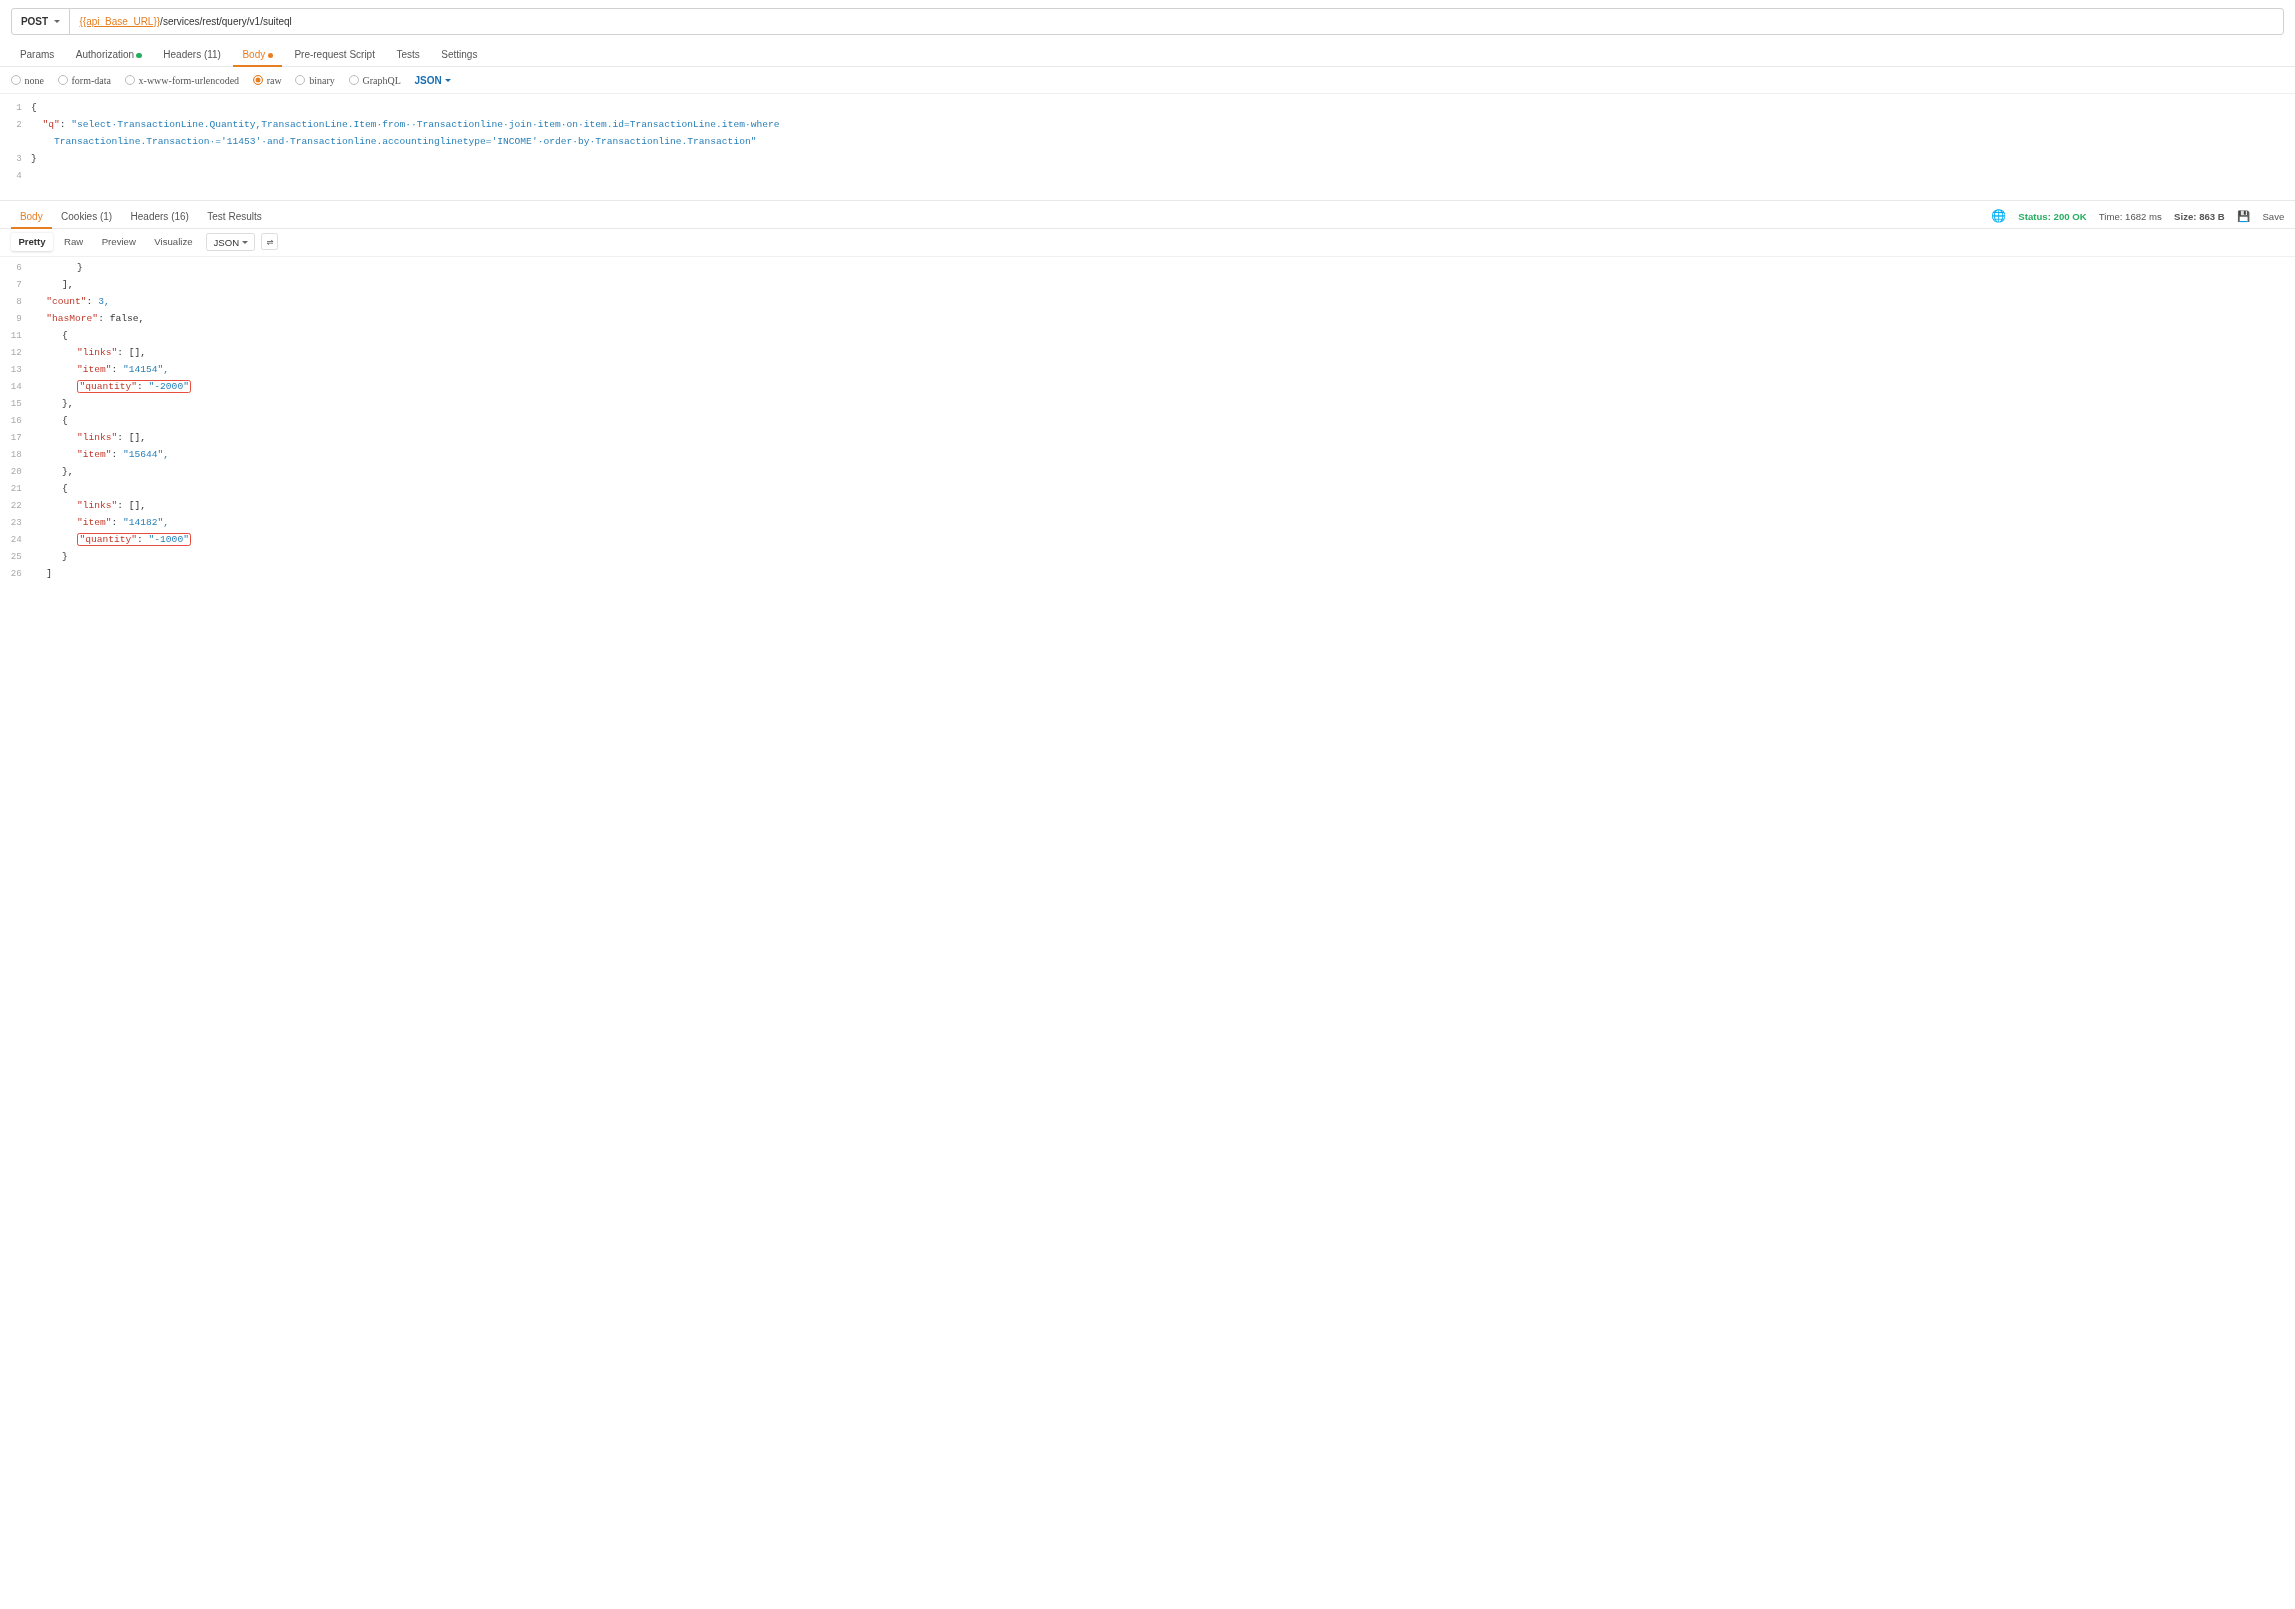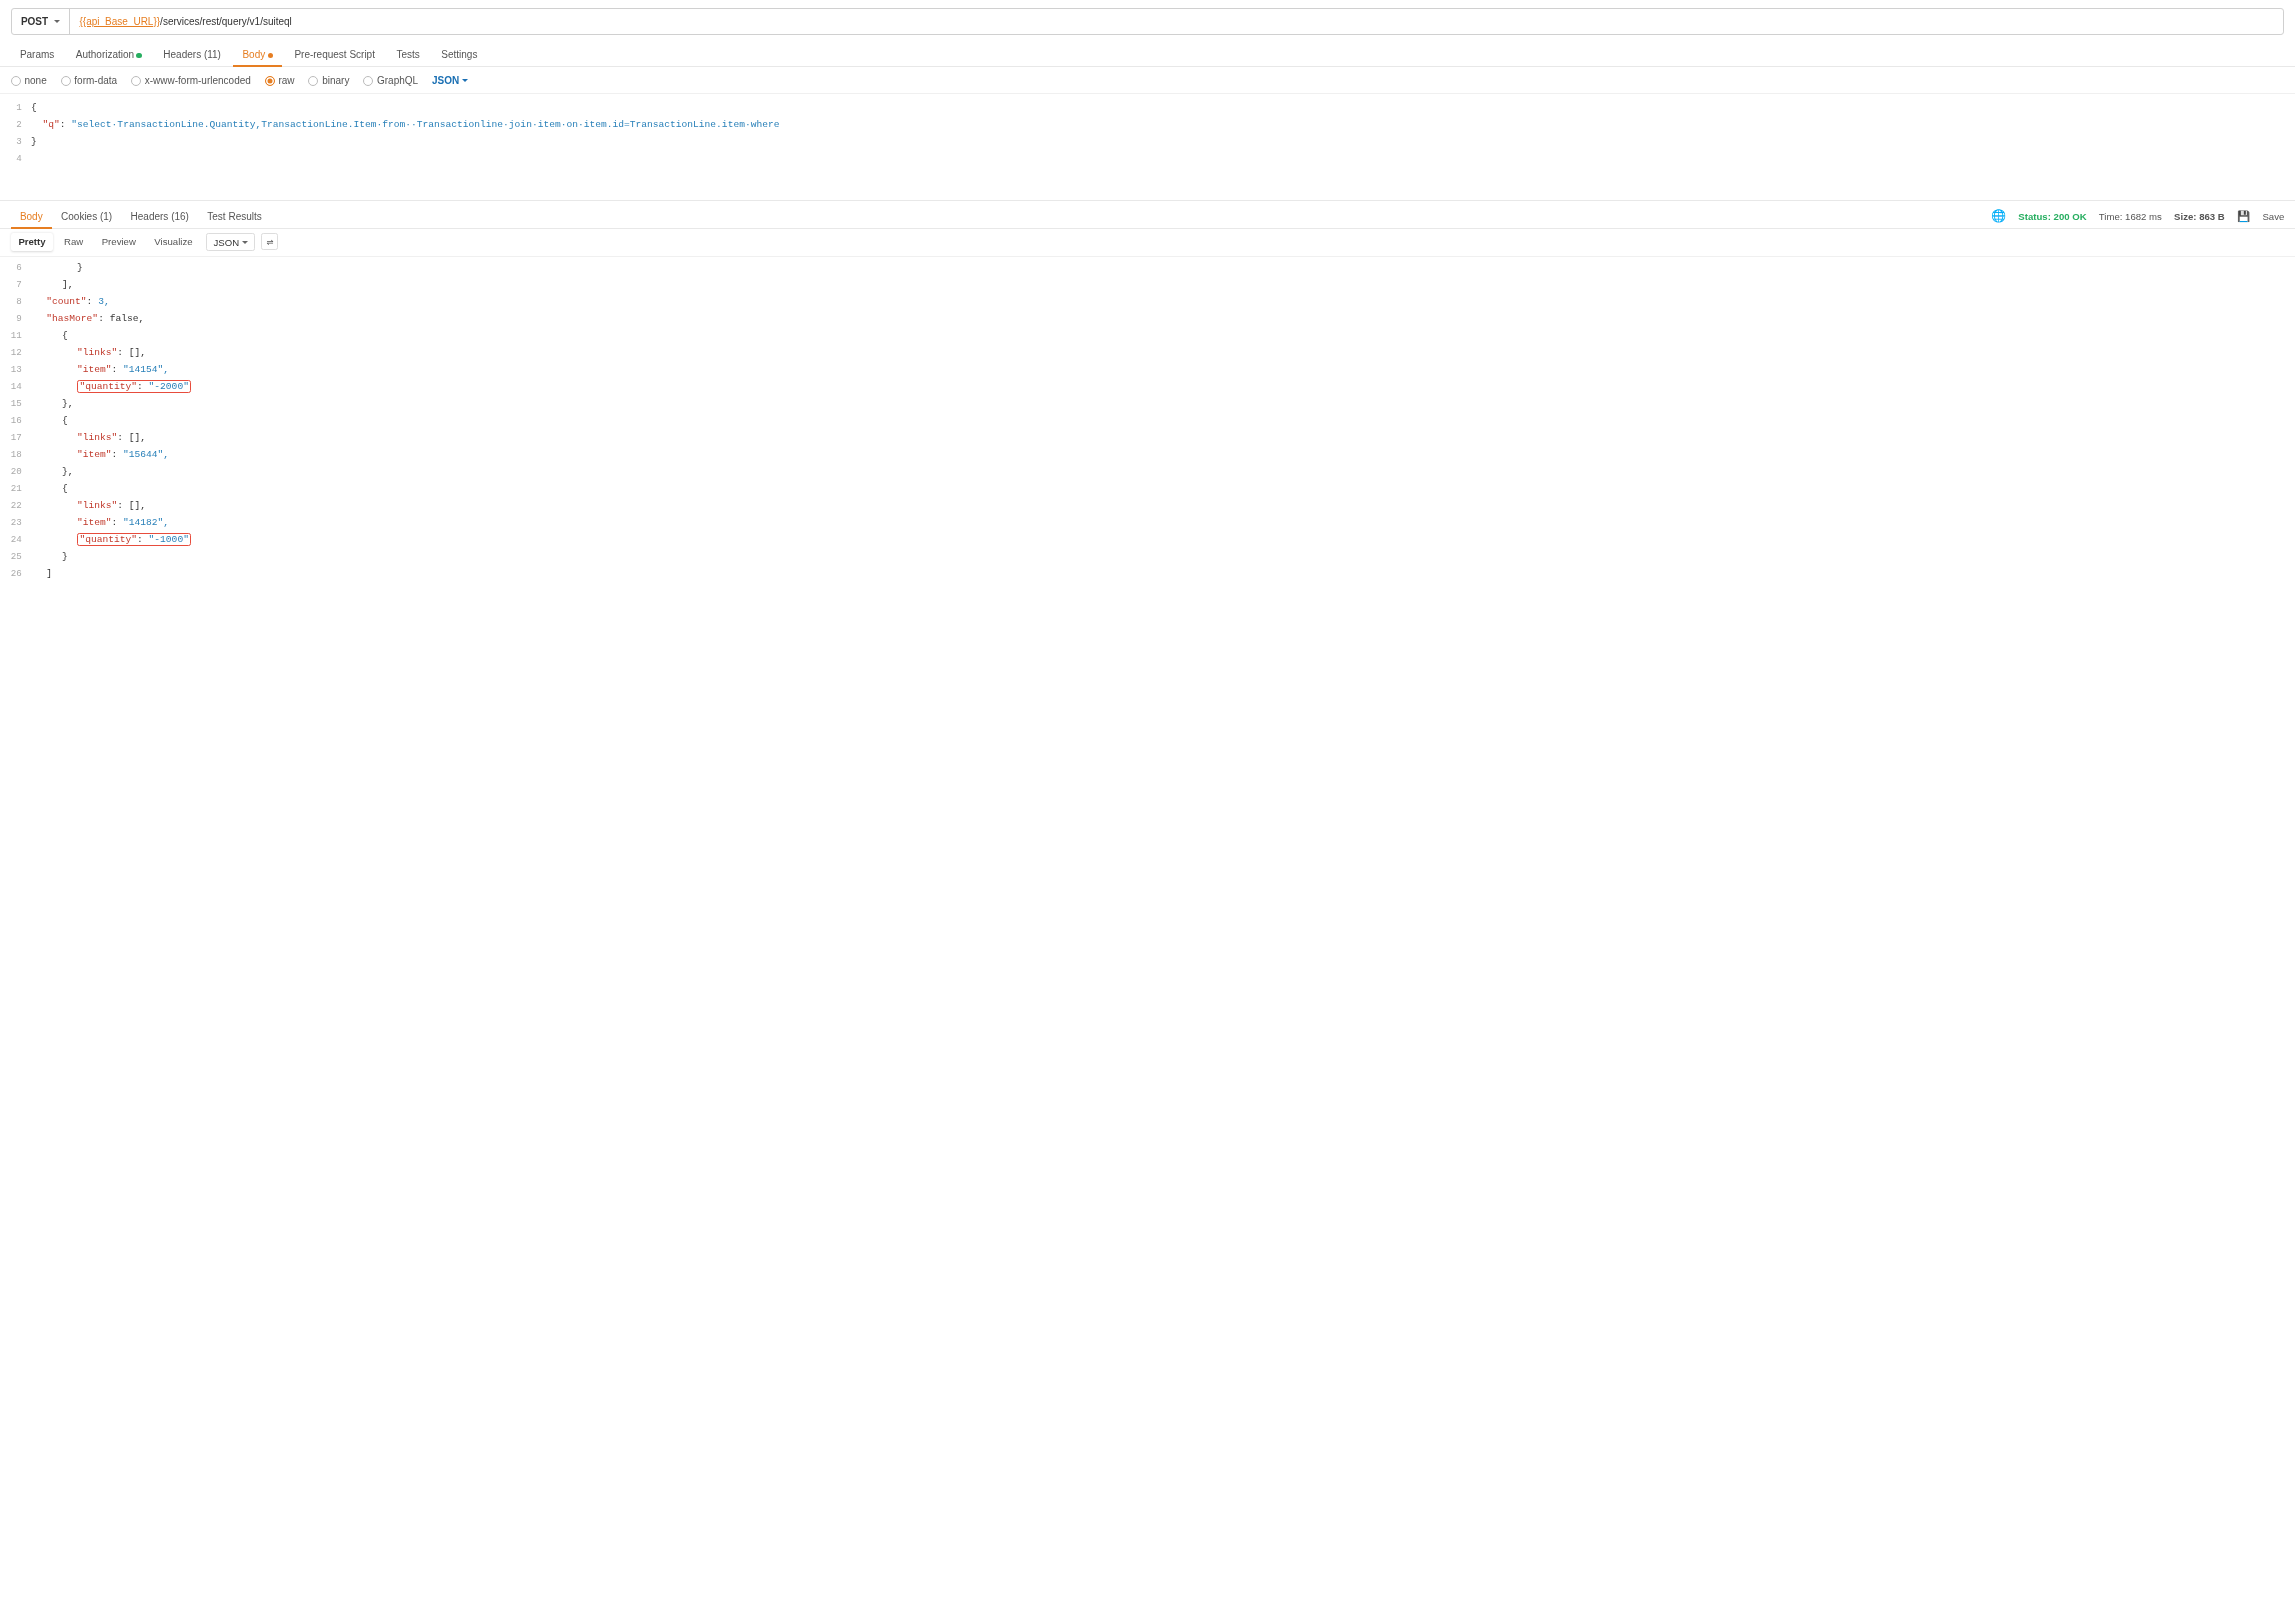--- a/index.html
+++ b/index.html
@@ -90,25 +90,26 @@
     
     .body-options {
       display: flex;
       align-items: center;
       padding: 7.7px 10.7px;
       gap: 13.8px;
       border-bottom: 0.8px solid #f0f0f0;
     }
     .radio-option {
       display: flex;
-      align-items: flex-end;
+      align-items: center;
       gap: 3.8px;
       cursor: pointer;
       font-size: 10px;
       color: #555;
+      font-family: Liberation Serif, serif;
     }
     .radio-circle {
       width: 10px; height: 10px;
       border-radius: 50%;
       border: 1.1px solid #bbb;
       background: #fff;
     }
     .radio-circle.raw-selected {
       border-color: #e67e22;
       background: #e67e22;
@@ -343,20 +344,24 @@
 </div>
 
 <div class="code-editor">
   <div class="code-line">
     <span class="line-num">1</span>
     <span class="line-content r-punct">{</span>
   </div>
   <div class="code-line">
     <span class="line-num">2</span>
     <span class="line-content"><span class="r-key">&nbsp;&nbsp;"q"</span><span class="r-punct">: </span><span class="r-str">"select·TransactionLine.Quantity,TransactionLine.Item·from··Transactionline·join·item·on·item.id=TransactionLine.item·where</span></span>
+  </div>
+  <div class="code-line">
+    <span class="line-num"></span>
+    <span class="line-content"><span class="r-str">&nbsp;&nbsp;&nbsp;&nbsp;Transactionline.Transaction·='11453'·and·Transactionline.accountinglinetype='INCOME'·order·by·Transactionline.Transaction"</span></span>
   </div>
   <div class="code-line">
     <span class="line-num">3</span>
     <span class="line-content r-punct">}</span>
   </div>
   <div class="code-line">
     <span class="line-num">4</span>
     <span class="line-content"></span>
   </div>
 </div>

